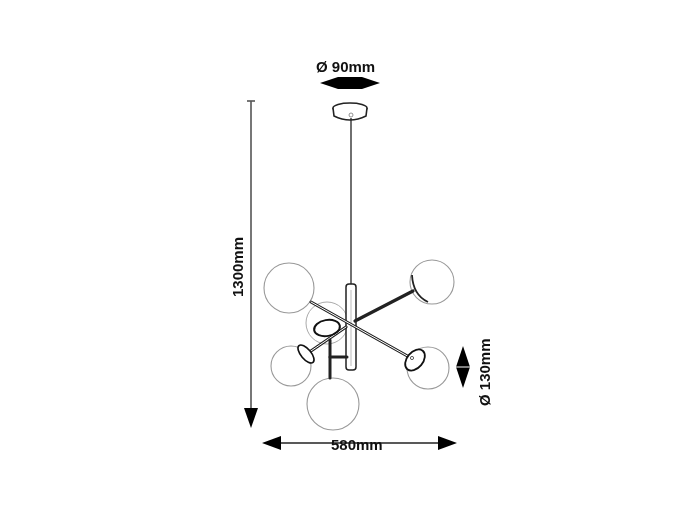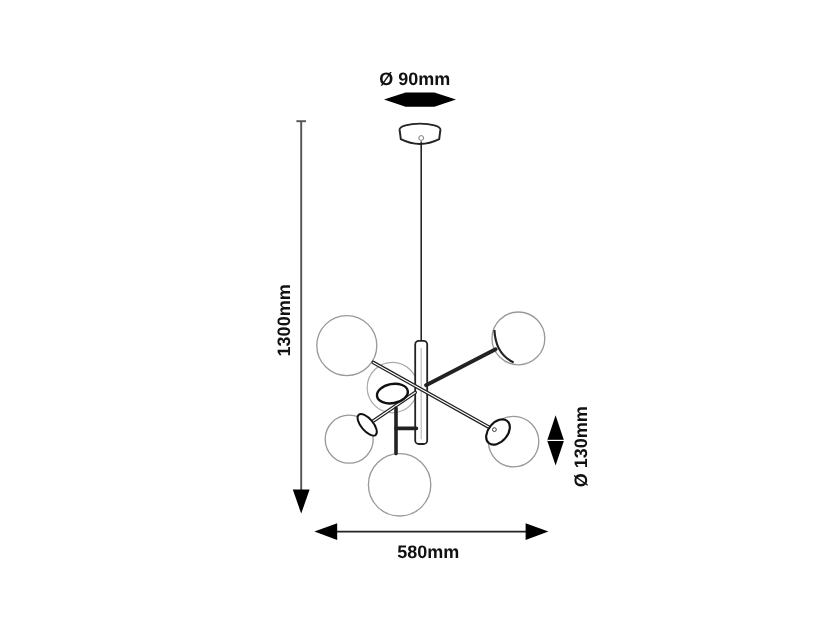--- a/index.html
+++ b/index.html
@@ -72,15 +72,15 @@
     <g>
       <ellipse cx="327" cy="328" rx="13" ry="8" fill="none" stroke="#111" stroke-width="2" transform="rotate(-10 327 328)"></ellipse>
       <ellipse cx="306" cy="354" rx="5" ry="11" fill="#fff" stroke="#111" stroke-width="1.6" transform="rotate(-40 306 354)"></ellipse>
       <ellipse cx="415" cy="360" rx="8" ry="12" fill="#fff" stroke="#111" stroke-width="1.8" transform="rotate(40 415 360)"></ellipse>
       <circle cx="412" cy="358" r="1.6" fill="#fff" stroke="#333" stroke-width="0.8"></circle>
     </g>
   </svg>
 
   <div class="label" style="left:316px; top:58px;">Ø 90mm</div>
   <div class="label vert" style="left:229px; top:297px;">1300mm</div>
-  <div class="label" style="left:331px; top:452px;">580mm</div>
+  <div class="label" style="left:331px; top:436px;">580mm</div>
   <div class="label vert" style="left:476px; top:406px;">Ø 130mm</div>
 </div>
 
 </body></html>

